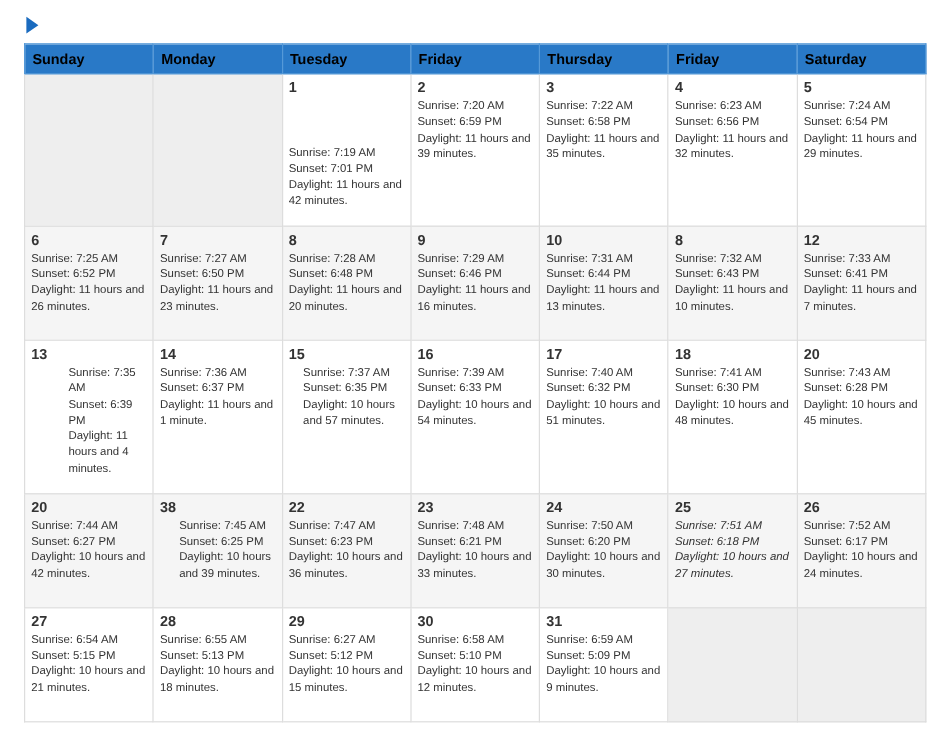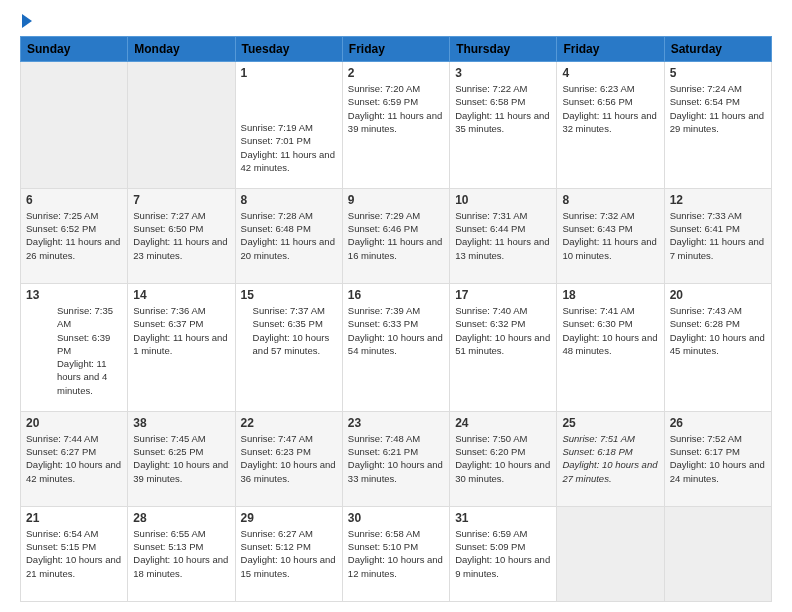--- a/index.html
+++ b/index.html
@@ -264,21 +264,21 @@
         </tr>
         <tr>
           <td>
             <span class="day-num">20</span>
             <div class="day-info" style="white-space: pre-line;">Sunrise: 7:44 AM
 Sunset: 6:27 PM
 Daylight: 10 hours and 42 minutes.</div>
           </td>
           <td>
             <span class="day-num">38</span>
-            <div class="day-info" style="white-space: pre-line;">Sunrise: 7:45 AM
+            <div class="day-info" style="white-space: pre-line; margin-left: 16px;">Sunrise: 7:45 AM
 Sunset: 6:25 PM
 Daylight: 10 hours and 39 minutes.</div>
           </td>
           <td>
             <span class="day-num">22</span>
             <div class="day-info" style="white-space: pre-line;">Sunrise: 7:47 AM
 Sunset: 6:23 PM
 Daylight: 10 hours and 36 minutes.</div>
           </td>
           <td>
@@ -301,21 +301,21 @@
           </td>
           <td>
             <span class="day-num">26</span>
             <div class="day-info" style="white-space: pre-line;">Sunrise: 7:52 AM
 Sunset: 6:17 PM
 Daylight: 10 hours and 24 minutes.</div>
           </td>
         </tr>
         <tr>
           <td>
-            <span class="day-num">21</span>
+            <span class="day-num">27</span>
             <div class="day-info" style="white-space: pre-line;">Sunrise: 6:54 AM
 Sunset: 5:15 PM
 Daylight: 10 hours and 21 minutes.</div>
           </td>
           <td>
             <span class="day-num">28</span>
             <div class="day-info" style="white-space: pre-line;">Sunrise: 6:55 AM
 Sunset: 5:13 PM
 Daylight: 10 hours and 18 minutes.</div>
           </td>

